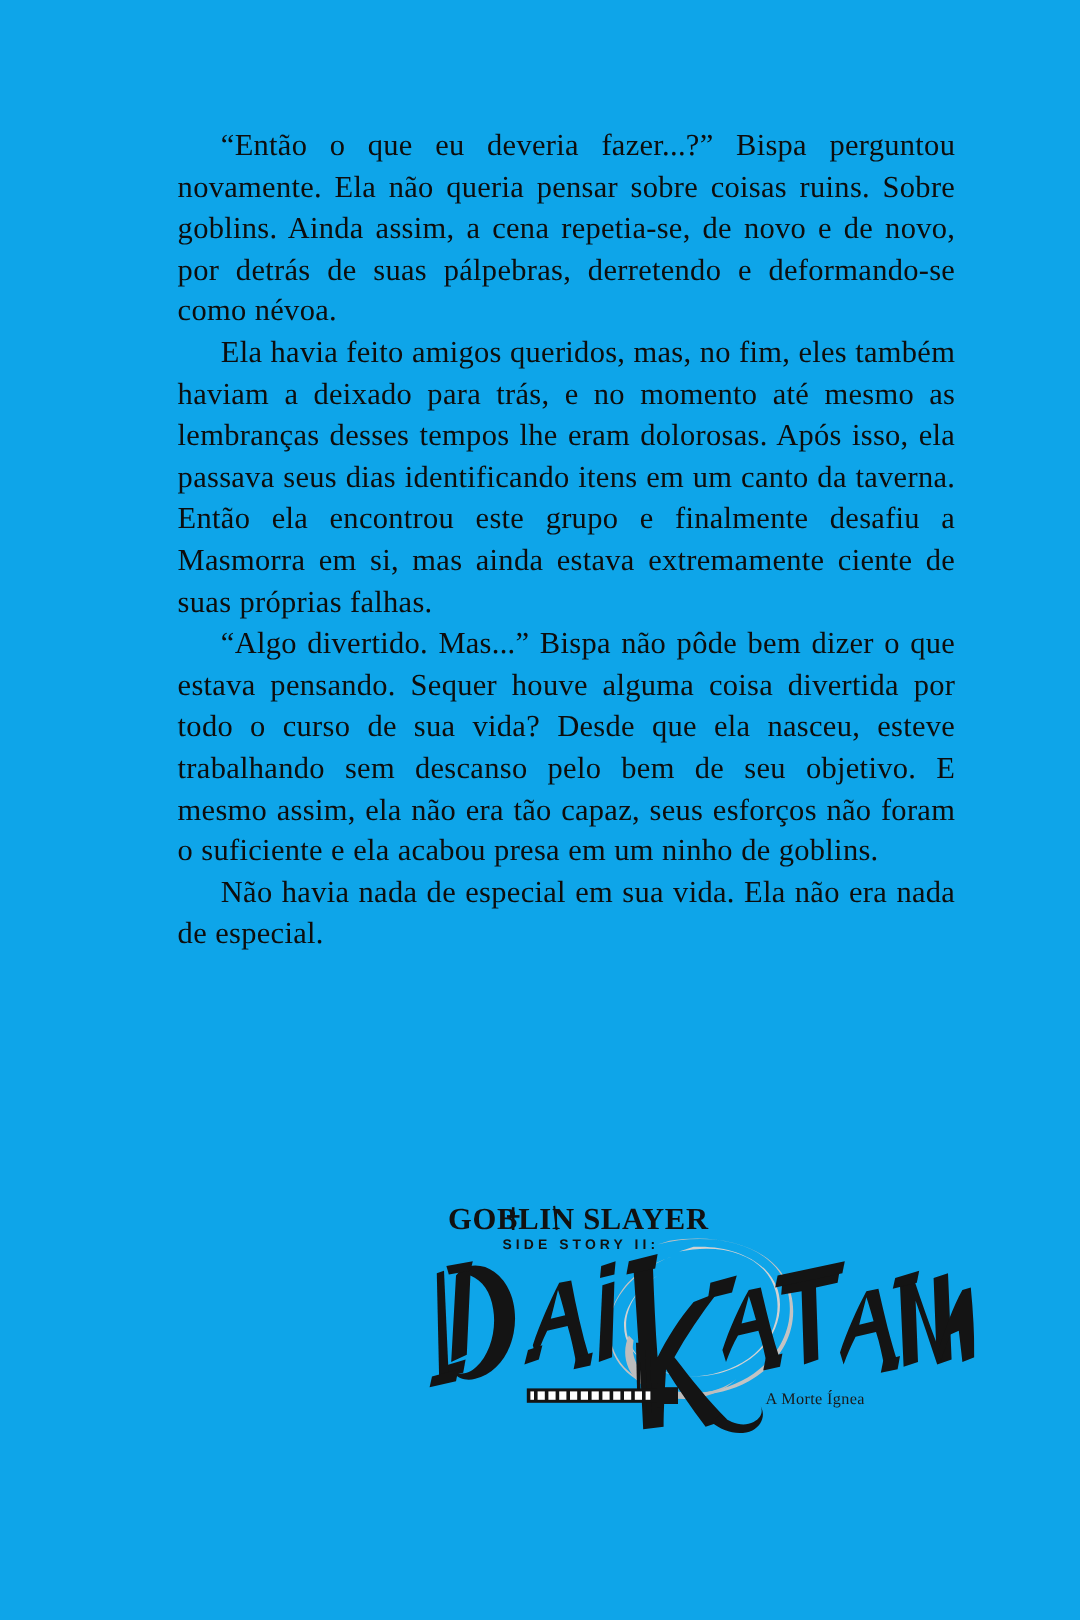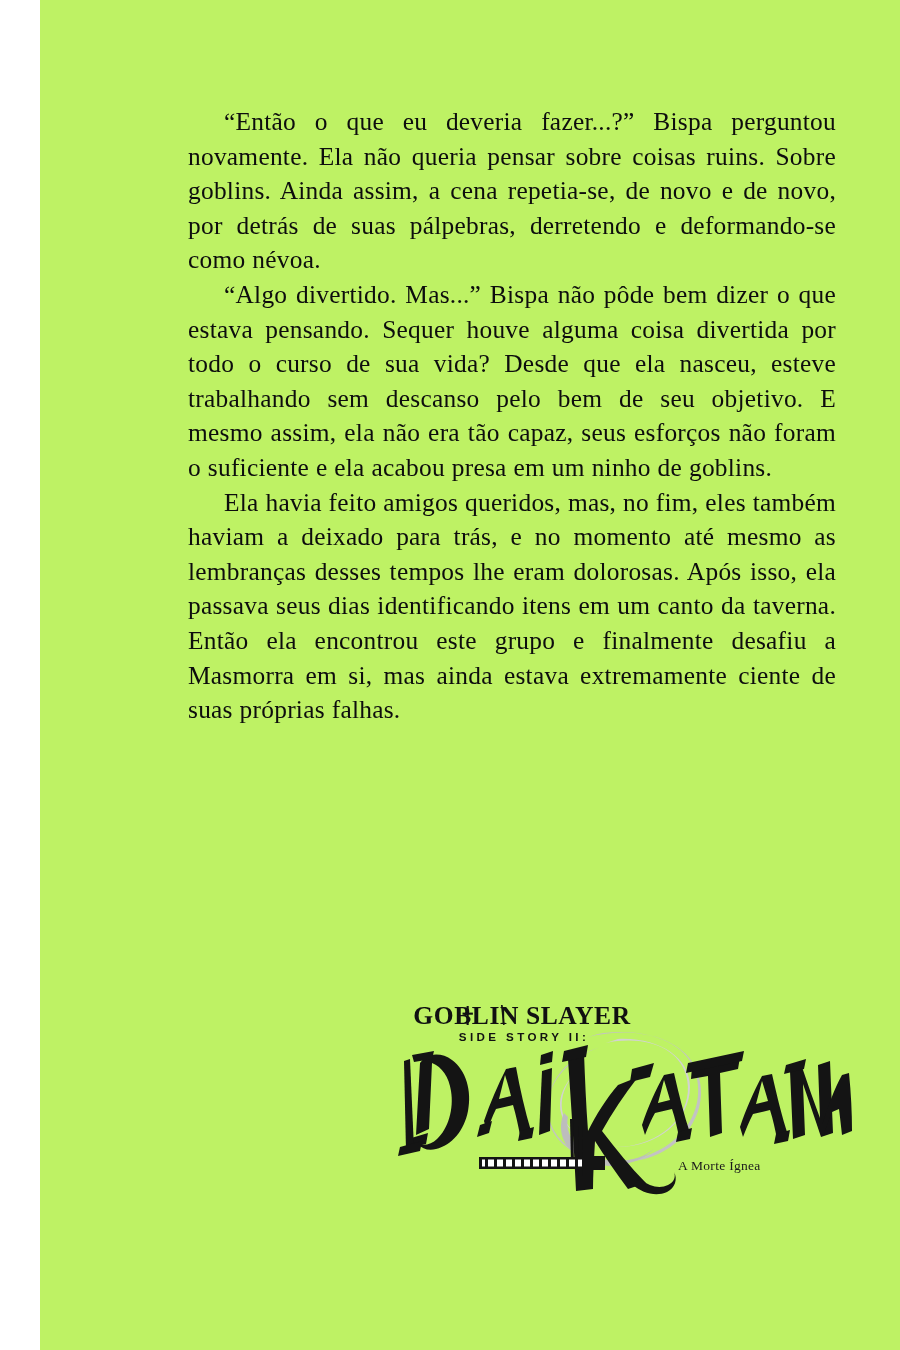--- a/index.html
+++ b/index.html
@@ -12,22 +12,21 @@
     height: 1350px;
     position: relative;
     overflow: hidden;
     font-family: "Liberation Serif", "DejaVu Serif", serif;
     color: #0d0d0d;
   }
 
   #page {
     position: absolute;
     inset: 0;
-    background: #bef264;
-    margin-left: 40px;
+    background: #0ea5e9;
   }
 
   
   #text-block {
     position: absolute;
     left: 148px;
     top: 104px;
     width: 648px;
   }
 
@@ -71,22 +70,23 @@
     fill: #1a1a1a;
   }
 </style>
 </head>
 <body>
 
 <div id="page">
 
   <div id="text-block">
     <p class="para">“Então o que eu deveria fazer...?” Bispa perguntou novamente. Ela não queria pensar sobre coisas ruins. Sobre goblins. Ainda assim, a cena repetia-se, de novo e de novo, por detrás de suas pálpebras, derretendo e deformando-se como névoa.</p>
+    <p class="para">Ela havia feito amigos queridos, mas, no fim, eles também haviam a deixado para trás, e no momento até mesmo as lembranças desses tempos lhe eram dolorosas. Após isso, ela passava seus dias identificando itens em um canto da taverna. Então ela encontrou este grupo e finalmente desafiu a Masmorra em si, mas ainda estava extremamente ciente de suas próprias falhas.</p>
     <p class="para">“Algo divertido. Mas...” Bispa não pôde bem dizer o que estava pensando. Sequer houve alguma coisa divertida por todo o curso de sua vida? Desde que ela nasceu, esteve trabalhando sem descanso pelo bem de seu objetivo. E mesmo assim, ela não era tão capaz, seus esforços não foram o suficiente e ela acabou presa em um ninho de goblins.</p>
-    <p class="para">Ela havia feito amigos queridos, mas, no fim, eles também haviam a deixado para trás, e no momento até mesmo as lembranças desses tempos lhe eram dolorosas. Após isso, ela passava seus dias identificando itens em um canto da taverna. Então ela encontrou este grupo e finalmente desafiu a Masmorra em si, mas ainda estava extremamente ciente de suas próprias falhas.</p>
+    <p class="para">Não havia nada de especial em sua vida. Ela não era nada de especial.</p>
   </div>
 
   <div id="logo">
     <svg viewBox="0 0 460 200" xmlns="http://www.w3.org/2000/svg">
 
       <g>
         <path d="M196 38 C243 26 291 38 303 72 C316 112 288 150 243 160 C205 168 168 154 158 126
                  C150 104 160 78 182 62 C191 55 200 51 208 48
                  C190 54 174 64 165 78 C150 100 154 128 172 144 C196 166 240 170 272 152
                  C306 133 318 96 302 66 C288 40 247 28 206 35 Z" fill="#c3c3c3"></path>

